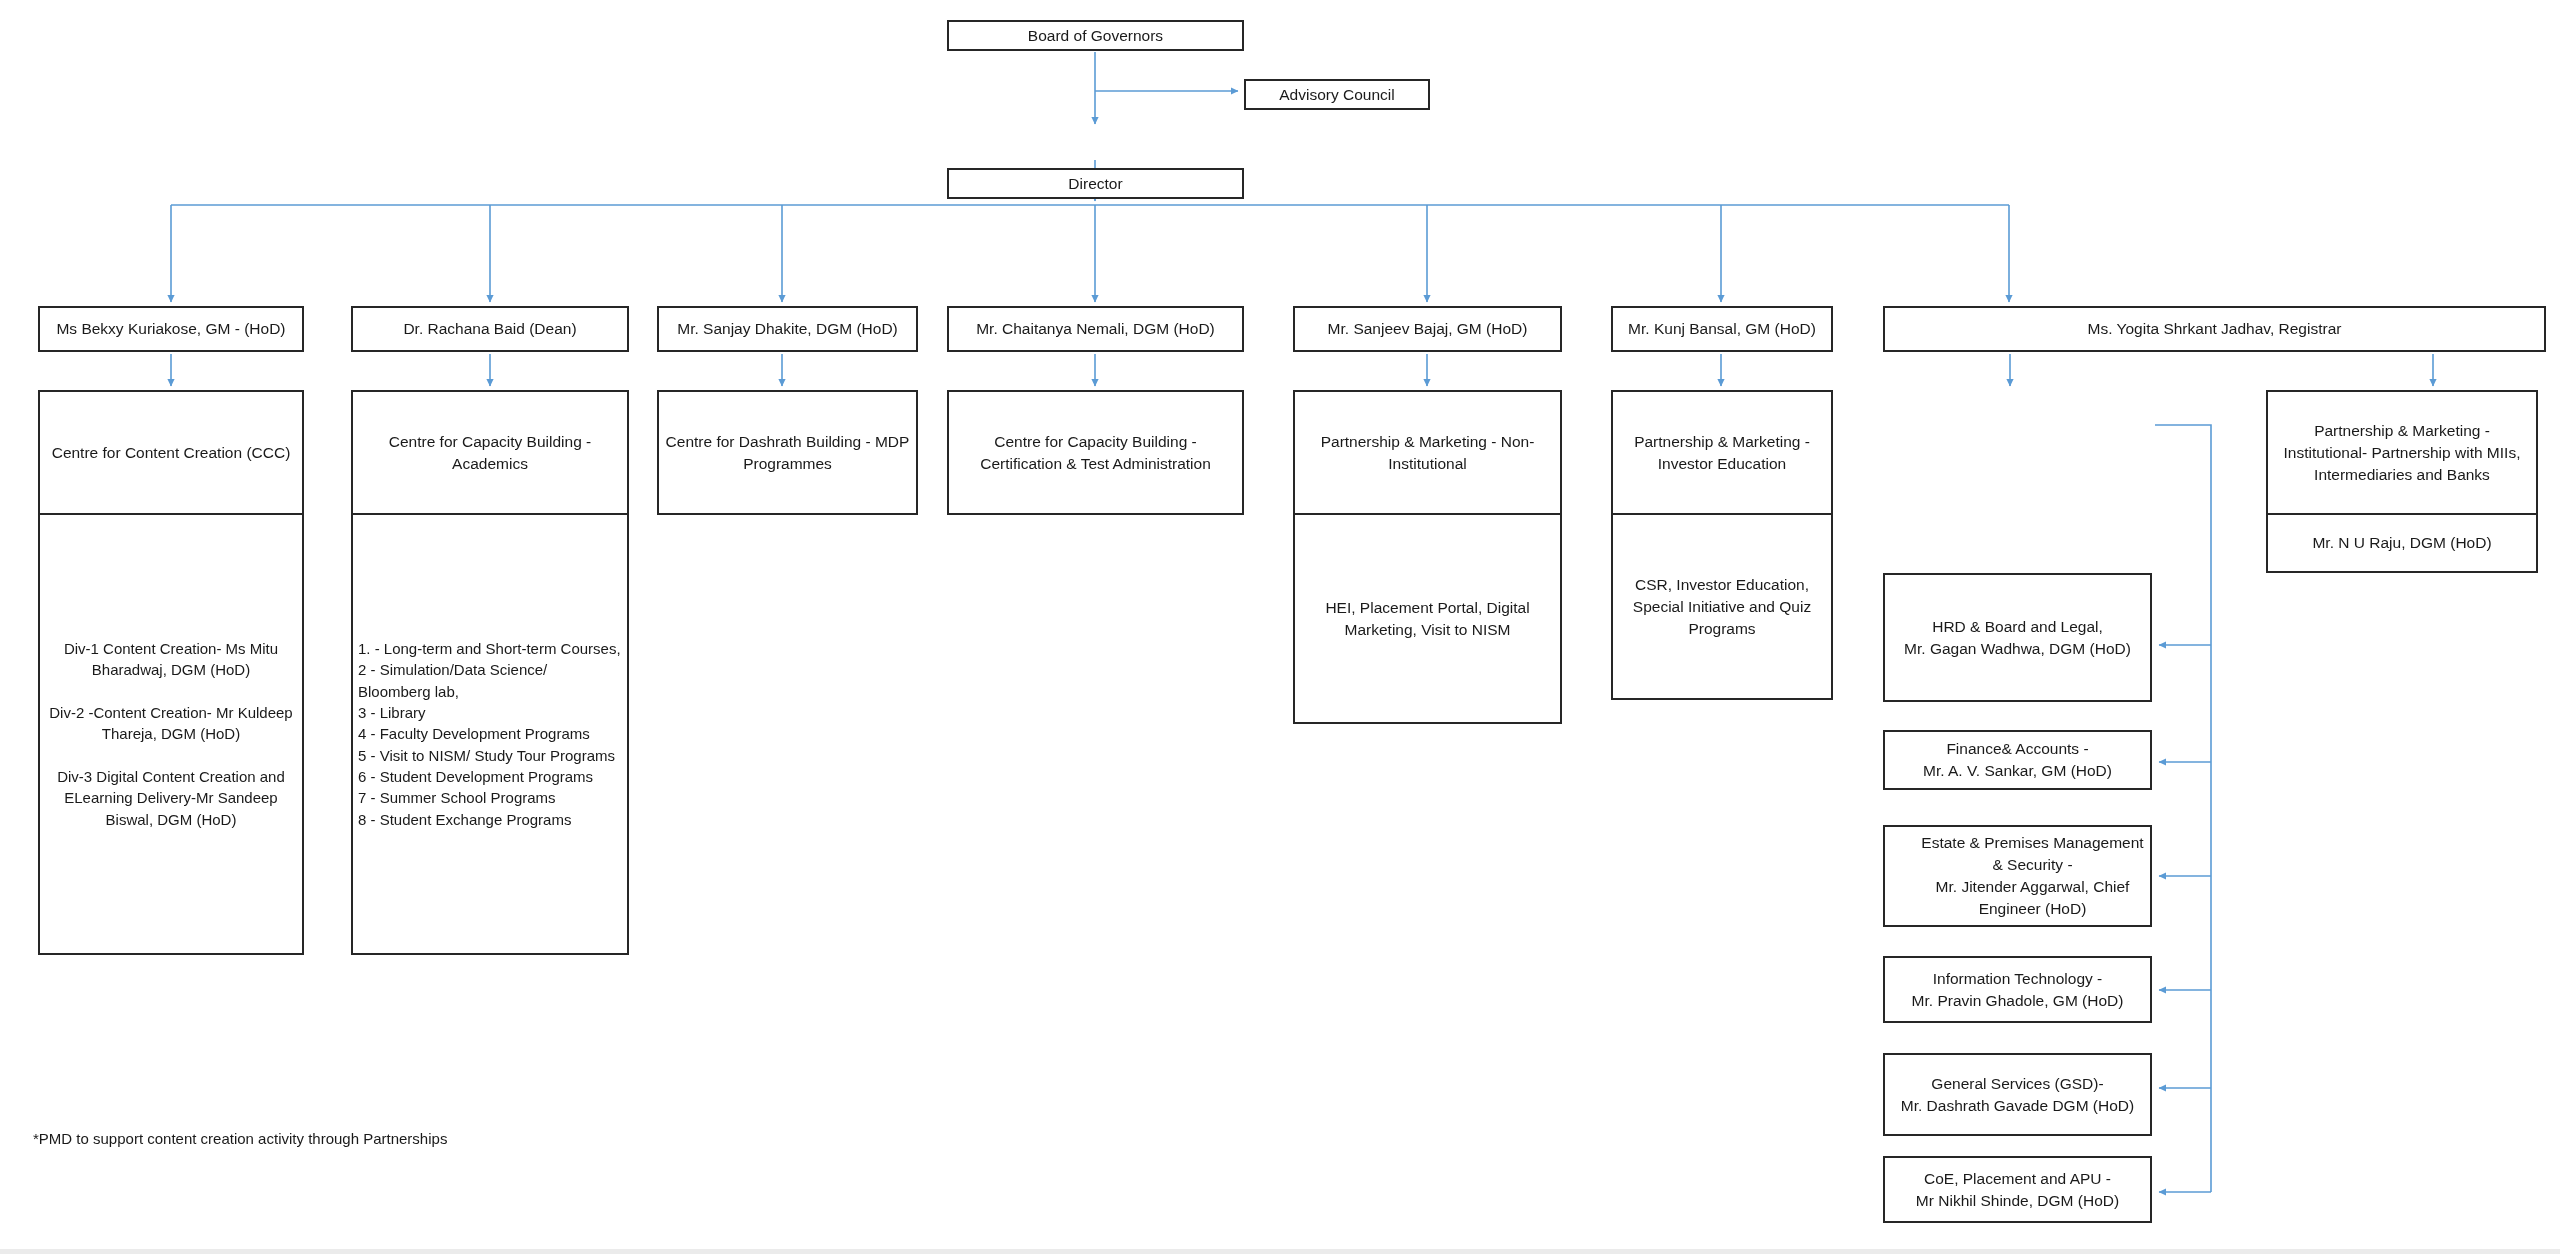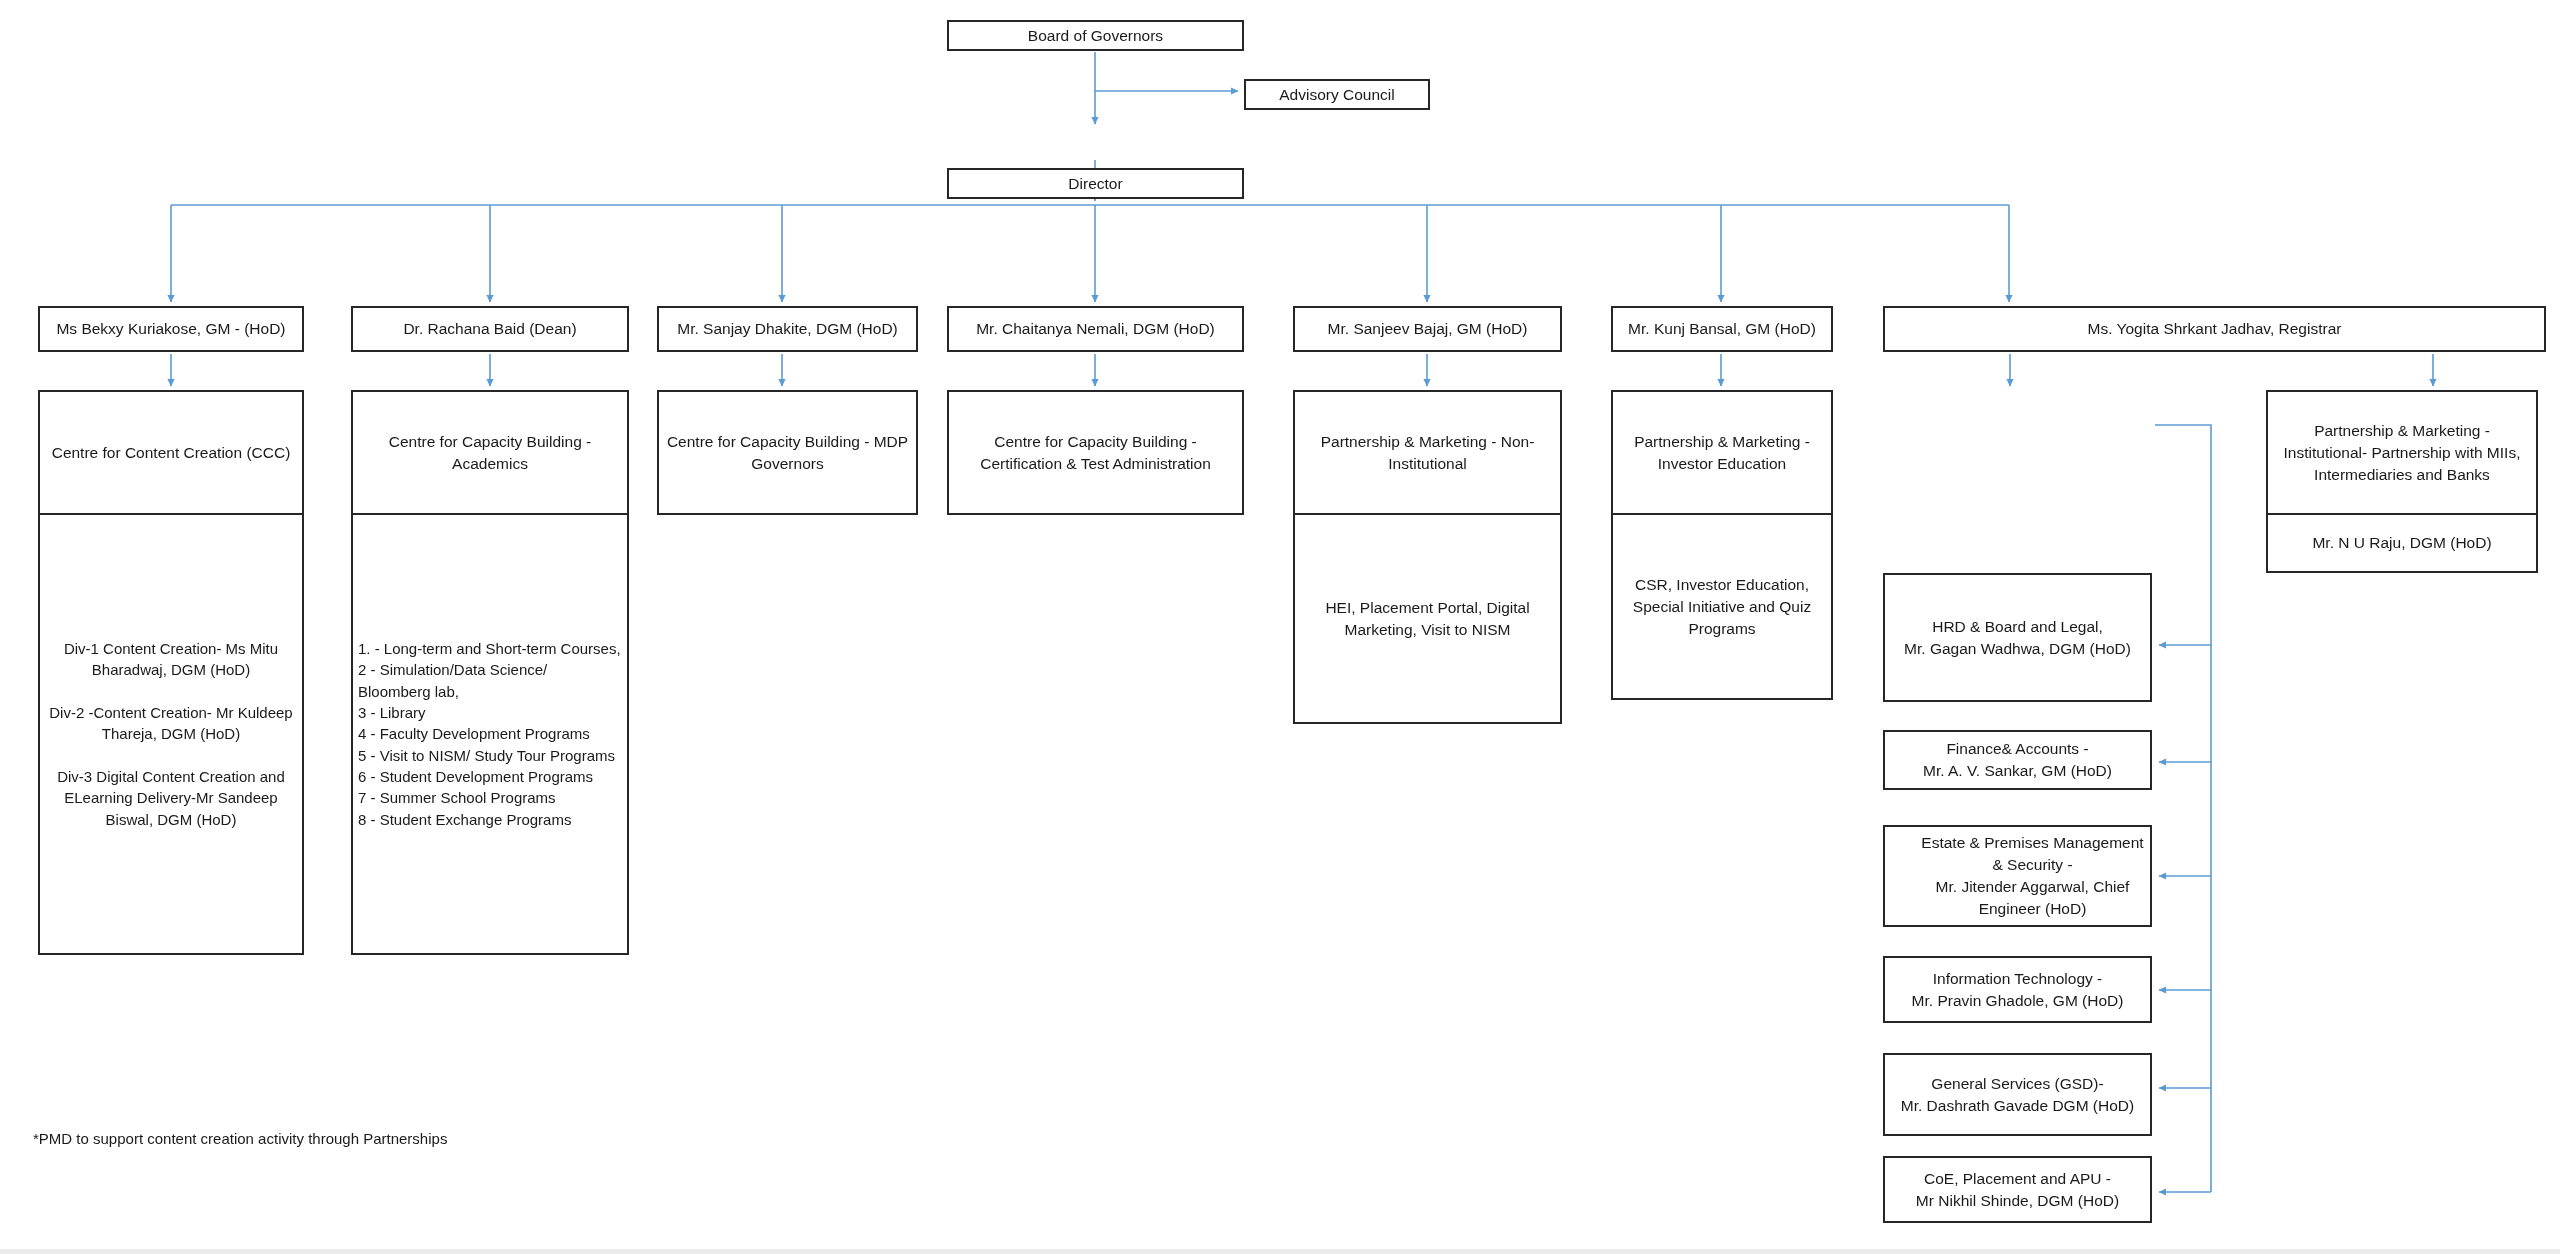--- a/index.html
+++ b/index.html
@@ -122,21 +122,21 @@
 2 - Simulation/Data Science/ Bloomberg lab,
 3 - Library
 4 - Faculty Development Programs
 5 - Visit to NISM/ Study Tour Programs
 6 - Student Development Programs
 7 - Summer School Programs
 8 - Student Exchange Programs</span>
   </div>
 
   <div class="box" style="left:657px;top:390px;width:261px;height:125px;">
-    <span>Centre for Capacity Building - MDP Governors</span>
+    <span>Centre for Dashrath Building - MDP Programmes</span>
   </div>
 
   <div class="box" style="left:947px;top:390px;width:297px;height:125px;">
     <span>Centre for Capacity Building - Certification &amp; Test Administration</span>
   </div>
 
   <div class="box" style="left:1293px;top:390px;width:269px;height:125px;">
     <span>Partnership &amp; Marketing - Non-Institutional</span>
   </div>
   <div class="box" style="left:1293px;top:515px;width:269px;height:209px;border-top:none;">

